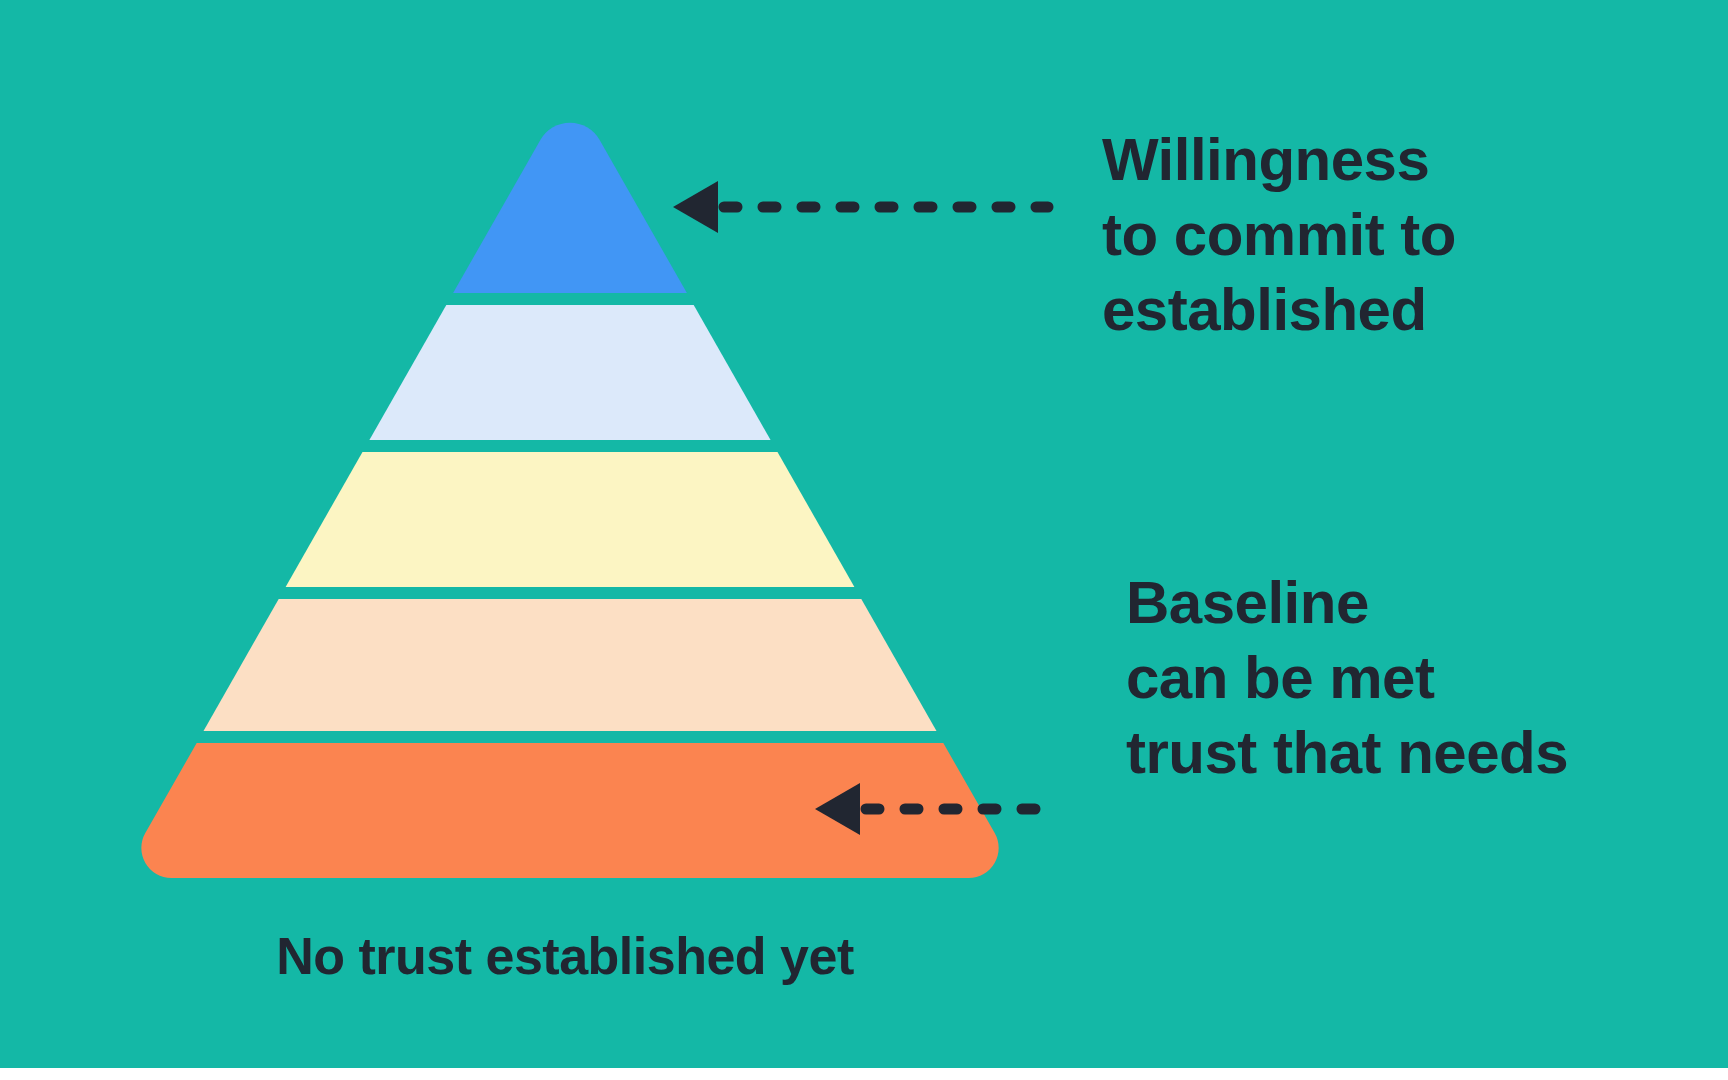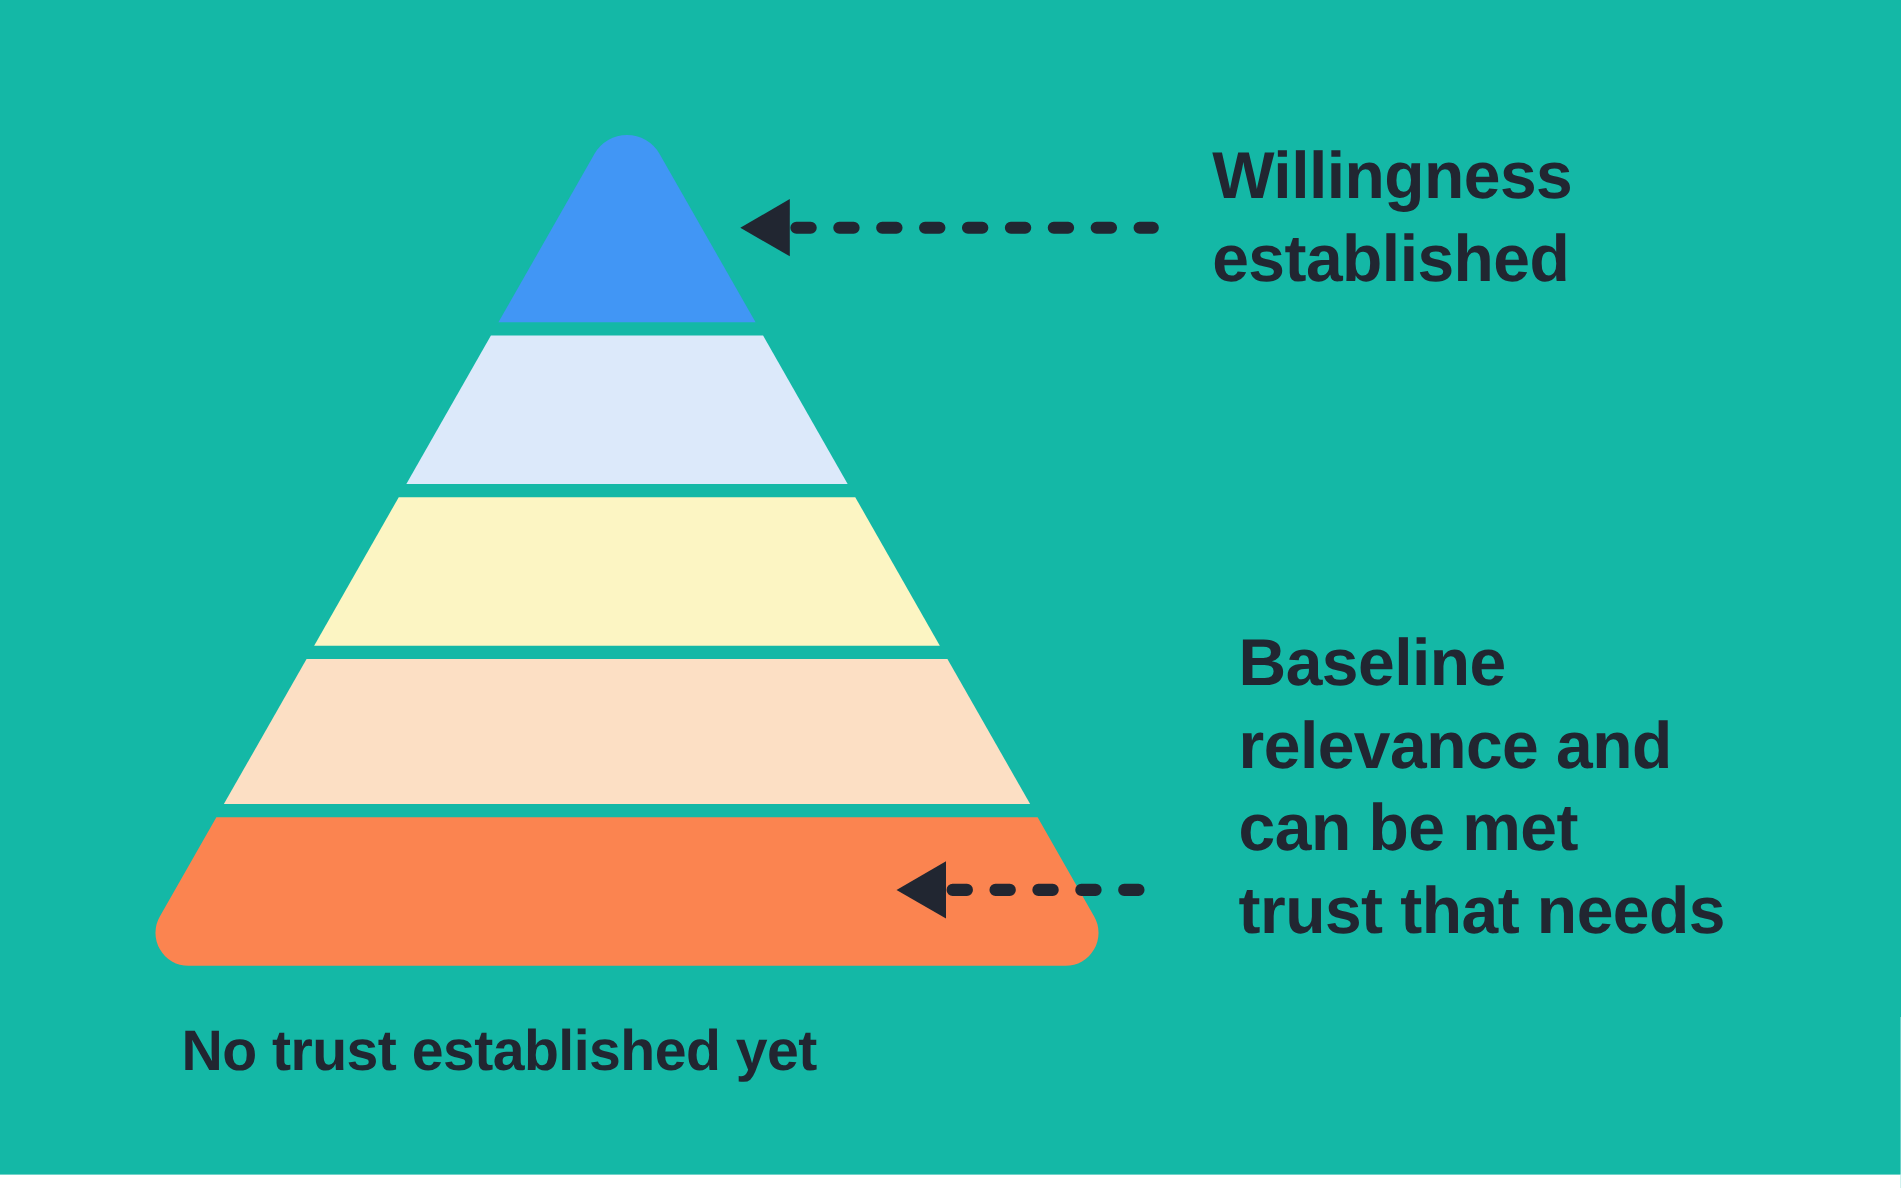--- a/index.html
+++ b/index.html
@@ -30,21 +30,21 @@
     font-weight: 700;
     line-height: 75px;
     letter-spacing: -0.5px;
     white-space: nowrap;
   }
   .caption {
     position: absolute;
     left: 165px;
     top: 926px;
     width: 800px;
-    text-align: left;
+    text-align: center;
     color: #212631;
     font-size: 52px;
     font-weight: 700;
     line-height: 60px;
     letter-spacing: -0.5px;
     white-space: nowrap;
   }
 </style>
 </head>
 <body>
@@ -58,25 +58,25 @@
       <path d="M 278.7 599 L 861.3 599 L 936.5 731 L 203.5 731 Z" fill="#FCDFC4"></path>
       <path d="M 196.7 743 L 943.3 743 L 994.7 833.1 A 30 30 0 0 1 968.7 878 L 171.3 878 A 30 30 0 0 1 145.3 833.1 Z" fill="#FB8450"></path>
       <polygon points="673,207 718,181 718,233" fill="#212631"></polygon>
       <line x1="724" y1="207" x2="1048" y2="207" stroke="#212631" stroke-width="11" stroke-linecap="round" stroke-dasharray="13 26"></line>
       <polygon points="815,809 860,783 860,835" fill="#212631"></polygon>
       <line x1="866" y1="809" x2="1053" y2="809" stroke="#212631" stroke-width="11" stroke-linecap="round" stroke-dasharray="13 26"></line>
     </svg>
 
   <div class="annotation" id="annotation-0" style="left: 1102px; top: 122px;">
     <div>Willingness</div>
+    <div>to commit to</div>
     <div>established</div>
   </div>
 
   <div class="annotation" id="annotation-1" style="left: 1126px; top: 565px;">
     <div>Baseline</div>
-    <div>relevance and</div>
     <div>can be met</div>
     <div>trust that needs</div>
   </div>
 
   <div class="caption">No trust established yet</div>
 
 </div>
 
 </body></html>

